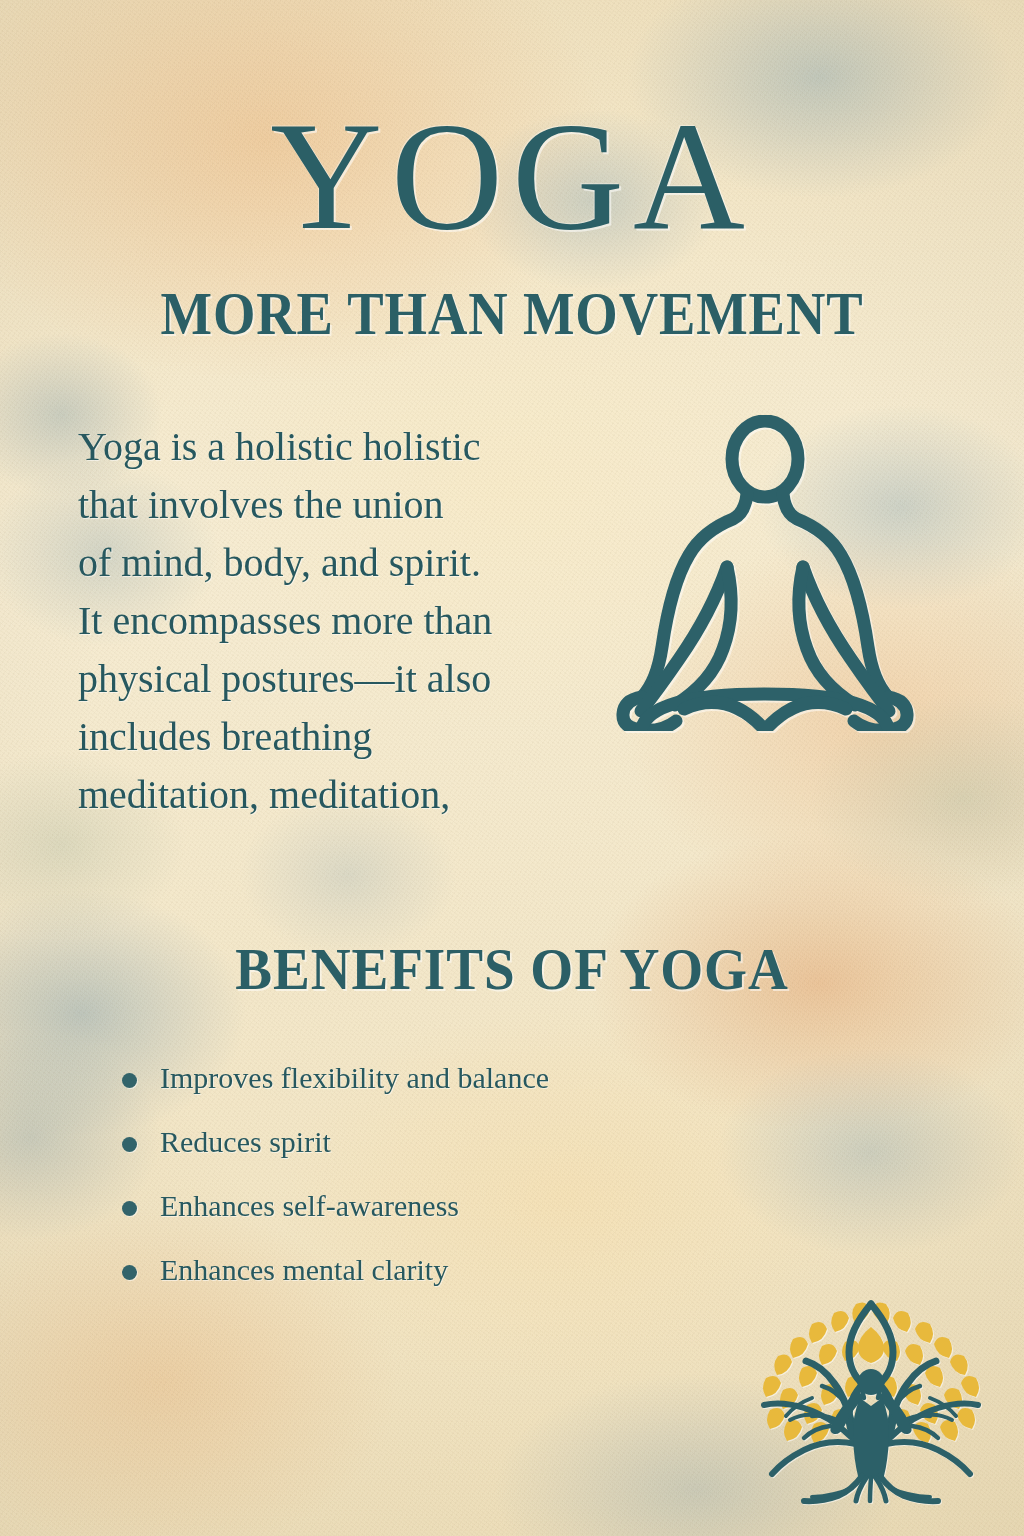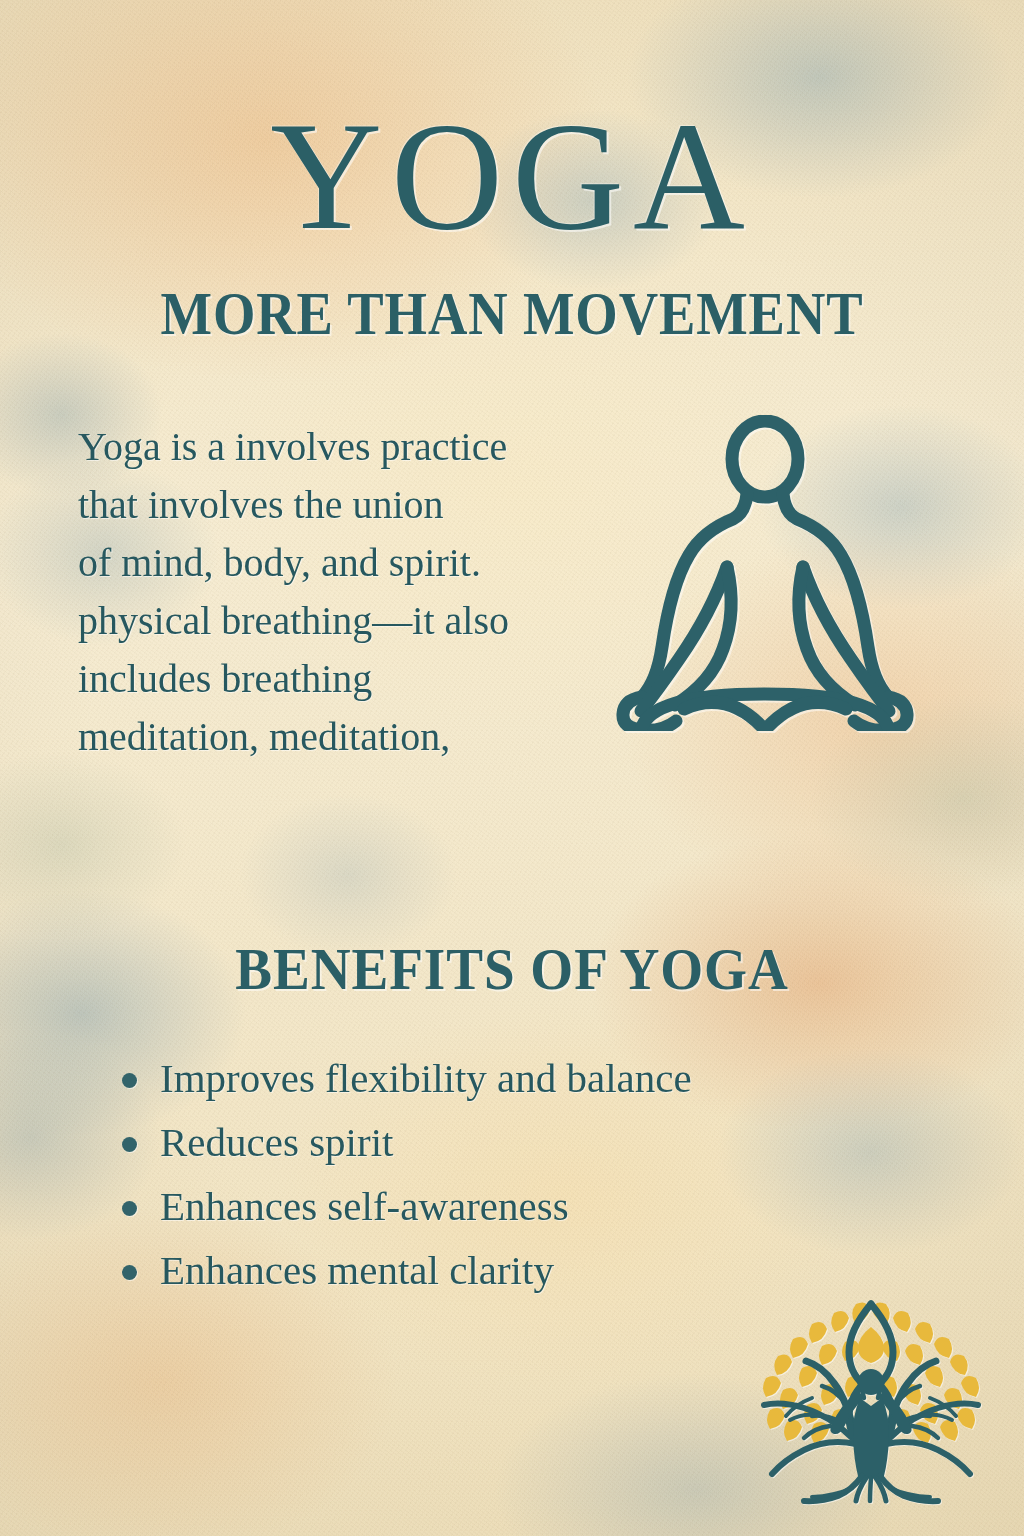--- a/index.html
+++ b/index.html
@@ -113,21 +113,21 @@
   }
 
   #benefits-list {
     position:absolute; top:1046px; left:110px; width:800px;
     list-style:none;
   }
   #benefits-list li {
     position:relative;
     height:64px;
     padding-left:50px;
-    font-size:41px;
+    font-size:30px;
     line-height:64px;
     color:#27585f;
     white-space:nowrap;
     text-shadow:1px 1px 0 rgba(255,255,255,.5);
   }
   #benefits-list li::before {
     content:"";
     position:absolute; left:12px; top:27px;
     width:15px; height:15px;
     border-radius:50%;
@@ -150,24 +150,25 @@
   <div class="bg-layer" id="grain"></div>
   <div class="bg-layer" id="vignette"></div>
 
   <div id="content">
 
     <h1 id="title">YOGA</h1>
 
     <h2 id="subtitle">MORE THAN MOVEMENT</h2>
 
     <div id="intro">
-      <span>Yoga is a involves practice</span>
+      <span>Yoga is a holistic holistic</span>
       <span>that involves the union</span>
       <span>of mind, body, and spirit.</span>
-      <span>physical breathing—it also</span>
+      <span>It encompasses more than</span>
+      <span>physical postures—it also</span>
       <span>includes breathing</span>
       <span>meditation, meditation,</span>
     </div>
 
     <div id="lotus">
       <svg viewBox="0 0 306 316" xmlns="http://www.w3.org/2000/svg" fill="none" stroke="#2d6169" stroke-width="13" stroke-linecap="round" stroke-linejoin="round">
 
         <ellipse cx="153" cy="44" rx="33" ry="38"></ellipse>
 
         <path d="M135 79 q-2 19 -14 25 q-30 12 -44 36 q-18 30 -27 92 q-5 34 -20 50"></path>

